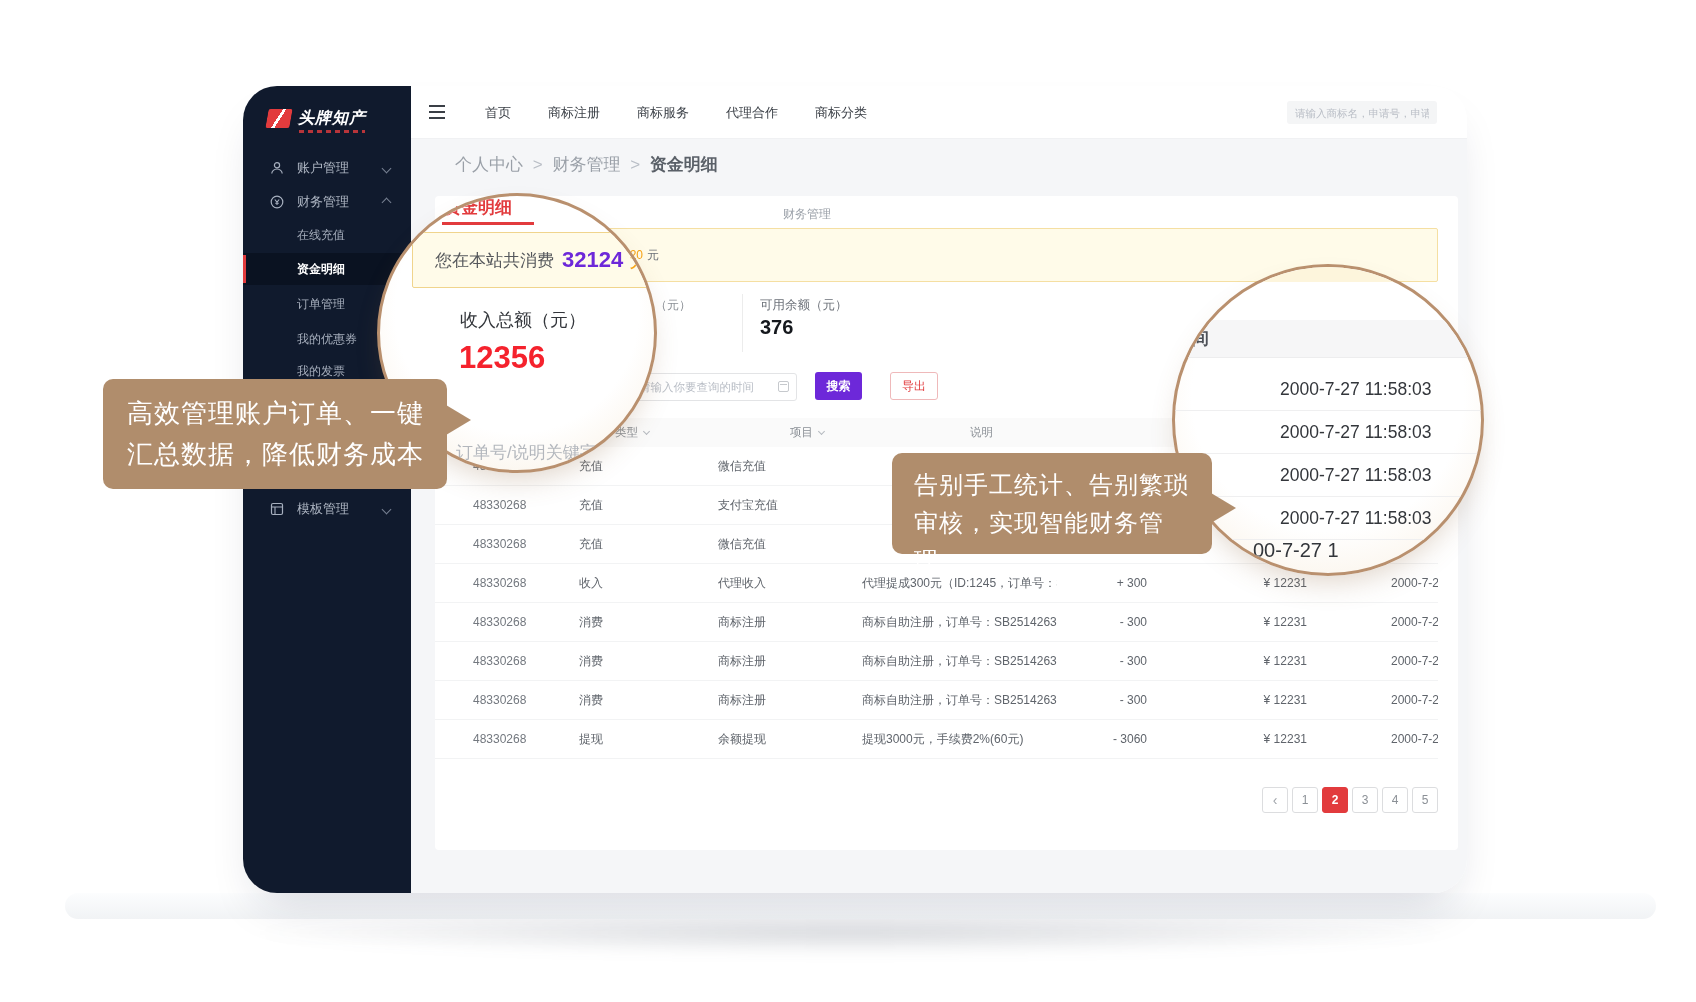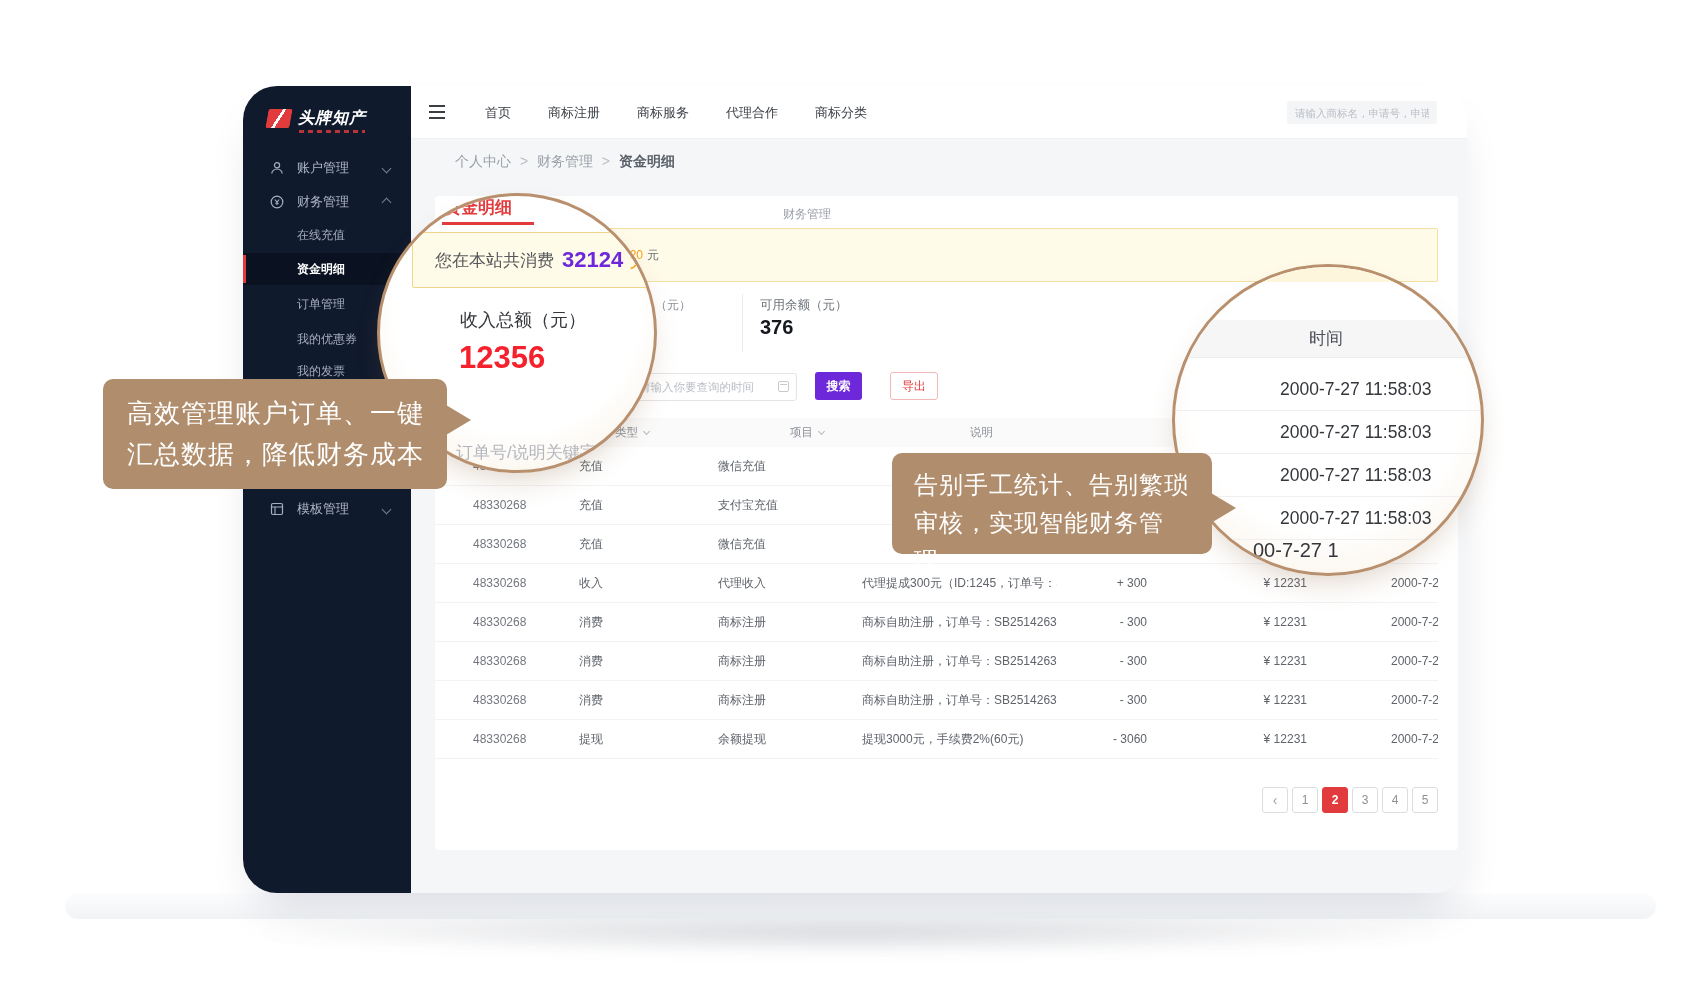--- a/index.html
+++ b/index.html
@@ -41,21 +41,21 @@
   .burger{position:absolute;left:18px;top:17px;width:20px;height:18px;display:flex;flex-direction:column;justify-content:space-between;padding:2px 0;}
   .burger span{display:block;width:16px;height:2px;background:#3a3f46;}
   .topnav{position:absolute;left:74px;top:0;height:53px;display:flex;align-items:center;gap:37px;}
   .topnav .nav-item{font-size:13px;color:#3a3f46;white-space:nowrap;}
   .top-search{position:absolute;right:30px;top:15px;width:150px;height:23px;background:#f4f5f6;border:none;border-radius:3px;
     font-size:10.5px;color:#666;padding:0 8px;outline:none;}
   .top-search::placeholder{color:#b9bec6;}
 
   
   .main-bg{position:absolute;left:168px;top:53px;width:1056px;height:754px;background:#f5f6f8;}
-  .breadcrumb{position:absolute;left:44px;top:14px;font-size:14px;color:#9aa0a8;}
+  .breadcrumb{position:absolute;left:44px;top:14px;font-size:17px;color:#9aa0a8;}
   .breadcrumb .sep{margin:0 5px;color:#b9bec6;}
   .breadcrumb .cur{color:#5a6068;font-weight:bold;}
 
   
   .card{position:absolute;left:24px;top:57px;width:1023px;height:654px;background:#fff;border-radius:4px;overflow:hidden;}
   .tab-active{position:absolute;left:20px;top:8px;font-size:13px;font-weight:bold;color:#e23b3d;}
   .tab-underline{position:absolute;left:20px;top:29px;width:52px;height:2px;background:#e23b3d;}
   .tab-secondary{position:absolute;left:348px;top:10px;font-size:12px;color:#9aa0a8;}
   .banner{position:absolute;left:20px;top:32px;width:983px;height:54px;background:#fffbe9;border:1px solid #f5dfa2;border-radius:2px;}
   .banner-tail{position:absolute;left:167px;top:0;height:100%;display:flex;align-items:center;}
@@ -111,21 +111,21 @@
     display:flex;align-items:center;padding-left:22px;}
   .lz-banner .pre{font-size:17px;color:#56585c;}
   .lz-banner .num{font-size:22px;font-weight:bold;color:#6d28d9;margin-left:8px;}
   .lz-banner .un{font-size:20px;color:#f7a314;margin-left:6px;}
   .lz-income-label{position:absolute;left:80px;top:112px;font-size:18px;color:#33363b;}
   .lz-income-value{position:absolute;left:79px;top:144px;font-size:31px;font-weight:bold;color:#f5222d;}
   .lz-keyword{position:absolute;left:76px;top:245px;font-size:17px;color:#b3b7bd;}
   .rz-cream{position:absolute;left:0;top:0;width:100%;height:15px;background:#fdf5dc;}
   .rz-head{position:absolute;left:0;top:53px;width:100%;height:38px;background:#f6f6f7;border-bottom:1px solid #ededee;
     display:flex;align-items:center;}
-  .rz-head span{margin-left:134px;font-size:17px;color:#4c5057;}
+  .rz-head span{font-size:17px;color:#4c5057;font-weight:bold;}
   .rz-row{position:absolute;left:0;width:100%;height:43px;display:flex;align-items:center;border-bottom:1px solid #efeff0;}
   .rz-row span{margin-left:105px;font-size:17.5px;color:#33363b;}
   .rz-partial{position:absolute;left:78px;top:272px;font-size:20px;color:#33363b;}
 
   
   .callout{position:absolute;background:#b08d6c;border-radius:10px;color:#fff;z-index:40;}
   .callout::after{content:"";position:absolute;width:0;height:0;border-top:15px solid transparent;border-bottom:15px solid transparent;
     border-left:25px solid #b08d6c;right:-24px;}
   .callout-left{left:103px;top:379px;width:344px;height:110px;padding:14px 0 0 24px;font-size:26px;line-height:41px;letter-spacing:1px;}
   .callout-left::after{top:26px;}

